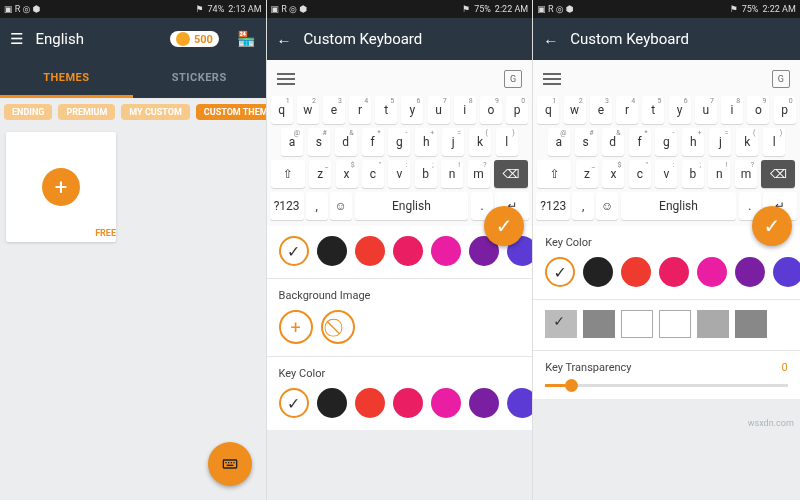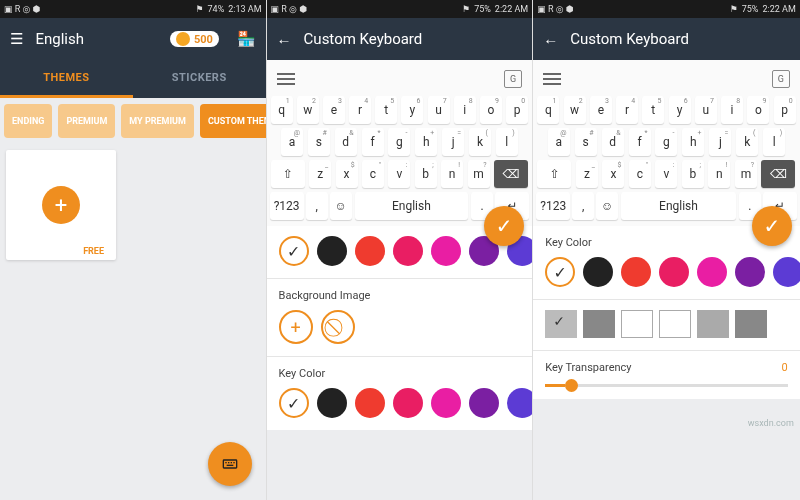--- a/index.html
+++ b/index.html
@@ -10,25 +10,25 @@
 .status{height:18px;background:#1a1a1a;color:#ddd;font-size:9px;display:flex;align-items:center;justify-content:space-between;padding:0 4px}
 .status .l,.status .r{display:flex;gap:4px;align-items:center}
 .appbar{height:42px;background:#2b3643;color:#fff;display:flex;align-items:center;padding:0 10px;gap:12px;font-size:15px}
 .appbar .title{font-weight:400}
 .appbar .coin{margin-left:auto;display:flex;align-items:center;gap:4px;background:#fff;border-radius:12px;padding:1px 6px;color:#e88b1f;font-size:11px;font-weight:700}
 .appbar .coin .dot{width:14px;height:14px;border-radius:50%;background:#f5a623}
 .tabs{height:38px;background:#2b3643;display:flex}
 .tab{flex:1;display:flex;align-items:center;justify-content:center;font-size:11px;color:#8a97a6;letter-spacing:.5px;font-weight:700;border-bottom:3px solid transparent}
 .tab.active{color:#ef8e1f;border-bottom-color:#ef8e1f}
 .chips{display:flex;gap:6px;padding:6px 4px;background:#ecedef;overflow:hidden}
-.chip{background:#f7c98b;color:#fff;font-size:9px;font-weight:700;padding:12px 8px;border-radius:4px;white-space:nowrap}
+.chip{background:#f7c98b;color:#fff;font-size:9px;font-weight:700;padding:3px 8px;border-radius:4px;white-space:nowrap}
 .chip.active{background:#ef8e1f}
 .card{width:110px;height:110px;background:#fff;margin:6px;border-radius:2px;box-shadow:0 1px 3px rgba(0,0,0,.15);display:flex;flex-direction:column;align-items:center;justify-content:center;position:relative}
 .addcircle{width:38px;height:38px;border-radius:50%;background:#ef8e1f;color:#fff;display:flex;align-items:center;justify-content:center;font-size:22px}
-.card .free{position:absolute;bottom:4px;right:12px;color:#ef8e1f;font-size:9px;font-weight:700}
+.card .free{position:absolute;bottom:4px;right:0;color:#ef8e1f;font-size:9px;font-weight:700}
 .fab{position:absolute;bottom:14px;right:14px;width:44px;height:44px;border-radius:50%;background:#ef8e1f;color:#222;display:flex;align-items:center;justify-content:center;box-shadow:0 2px 4px rgba(0,0,0,.3)}
 .kbprev{background:#fafafa;padding:4px 0}
 .kbbar{height:30px;display:flex;align-items:center;justify-content:space-between;padding:0 10px}
 .hamb{width:18px;height:12px;border-top:2px solid #666;border-bottom:2px solid #666;position:relative}
 .hamb:before{content:"";position:absolute;top:3px;left:0;right:0;height:2px;background:#666}
 .krow{display:flex;justify-content:space-around;padding:1px 2px}
 .key{width:22px;height:28px;background:#fff;border-radius:3px;box-shadow:0 1px 1px rgba(0,0,0,.15);display:flex;align-items:center;justify-content:center;font-size:12px;color:#333;margin:1px;position:relative}
 .key sup{position:absolute;top:1px;right:3px;font-size:7px;color:#888}
 .key.wide{width:34px}
 .key.xwide{flex:1;margin:1px 2px}
@@ -72,21 +72,21 @@
         </span>
     <span style="margin-left:6px">🏪</span>
   </div>
   <div class="tabs">
     <div class="tab active">THEMES</div>
     <div class="tab">STICKERS</div>
   </div>
   <div class="chips">
     <div class="chip">ENDING</div>
     <div class="chip">PREMIUM</div>
-    <div class="chip">MY PREMIUM</div>
+    <div class="chip">MY CUSTOM</div>
     <div class="chip active">CUSTOM THEMES</div>
   </div>
   <div class="card">
     <div class="addcircle">+</div>
     <div class="free">FREE</div>
   </div>
   <div class="fab">
     <svg class="ico" viewBox="0 0 24 24">
           <rect x="2" y="6" width="20" height="12" rx="1" fill="none" stroke="#222" stroke-width="2"></rect>
           <rect x="5" y="9" width="2" height="2" fill="#222"></rect>

